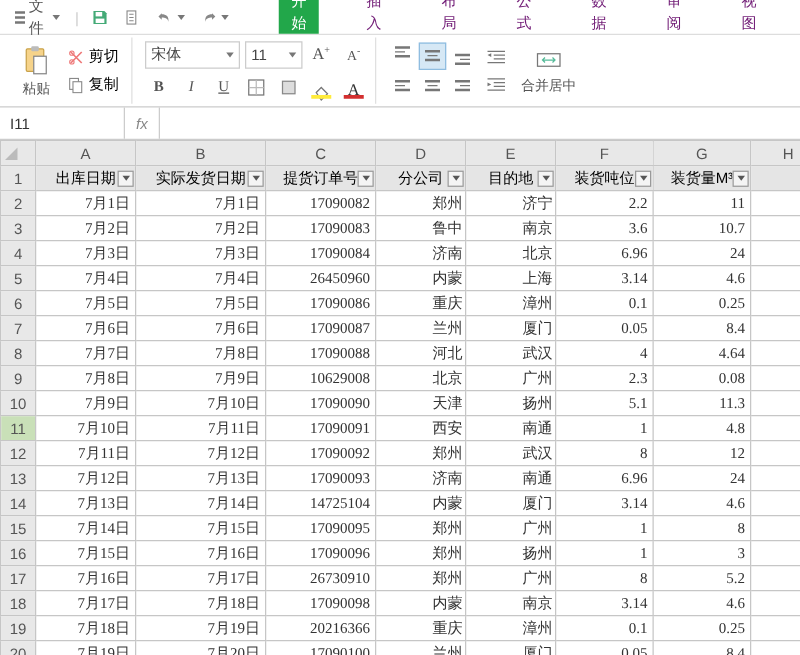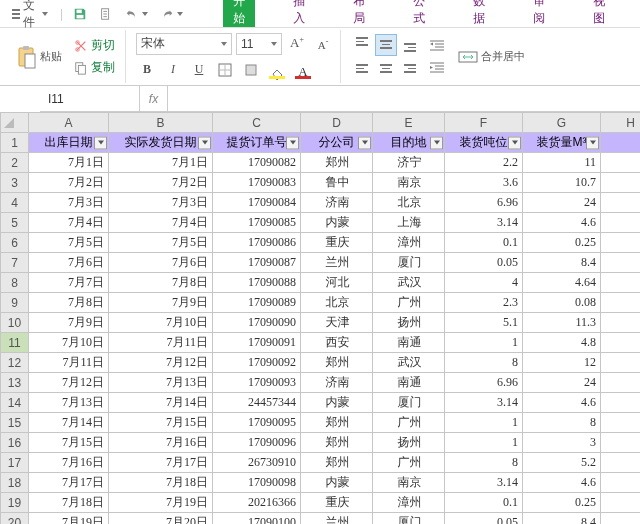--- a/index.html
+++ b/index.html
@@ -76,21 +76,21 @@
     display: flex;
     align-items: center;
     gap: 4px;
     padding: 0 6px;
     border-right: 1px solid #e0e0e0;
     height: 100%;
   }
   .rgroup:last-child { border-right: none; }
   .big-btn {
     display: flex;
-    flex-direction: row;
+    flex-direction: column;
     align-items: center;
     justify-content: center;
     gap: 2px;
     padding: 2px 4px;
     height: 52px;
     min-width: 34px;
     color: #555;
     cursor: pointer;
   }
   .big-btn .lbl { font-size: 11px; }
@@ -98,35 +98,35 @@
     display: flex;
     flex-direction: column;
     gap: 2px;
     justify-content: center;
   }
   .mini-btn {
     display: flex;
     align-items: center;
     gap: 3px;
     padding: 1px 4px;
-    color: #15803d;
+    color: #000000;
     cursor: pointer;
     height: 20px;
   }
   .combo {
     display: flex;
     align-items: center;
     justify-content: space-between;
     border: 1px solid #ccc;
     background: #fff;
     height: 22px;
     padding: 0 4px;
     color: #444;
   }
-  .combo.font { width: 96px; }
+  .combo.font { width: 76px; }
   .combo.size { width: 46px; }
   .fmt-row { display:flex; gap:4px; align-items:center; }
   .fmt-btn {
     width: 22px; height: 22px;
     display: flex; align-items: center; justify-content: center;
     color: #555; cursor: pointer;
     font-family: "Times New Roman", serif;
   }
   .fmt-btn.bold { font-weight: bold; }
   .fmt-btn.italic { font-style: italic; }
@@ -148,21 +148,20 @@
   .lines span { display:block; height:1.5px; background:#777; }
   .lines.l span:nth-child(1){width:12px;} .lines.l span:nth-child(2){width:8px;} .lines.l span:nth-child(3){width:12px;}
   .lines.c span{width:12px;} .lines.c span:nth-child(2){width:8px; margin:0 auto;} .lines.c span{margin:0 auto;}
   .lines.r span:nth-child(1){width:12px;margin-left:auto;} .lines.r span:nth-child(2){width:8px;margin-left:auto;} .lines.r span:nth-child(3){width:12px;margin-left:auto;}
 
   .fx-bar {
     display:flex;
     align-items:center;
     height:26px;
     border-bottom:1px solid #ccc;
-    margin-left:40px;
   }
   .name-box {
     width:100px; height:100%;
     border-right:1px solid #ccc;
     display:flex; align-items:center;
     padding:0 8px;
     color:#333;
   }
   .fx-icon {
     width:28px; text-align:center; color:#888; font-style:italic;
@@ -201,34 +200,34 @@
   table.sheet th.colA { width:80px; }
   table.sheet th.colB { width:104px; }
   table.sheet th.colC { width:88px; }
   table.sheet th.colD { width:72px; }
   table.sheet th.colE { width:72px; }
   table.sheet th.colF { width:78px; }
   table.sheet th.colG { width:78px; }
   table.sheet th.colH { width:60px; }
   table.sheet td { background:#fff; }
   table.sheet tr.hdr-row td {
-    background:#c4b5fd;
+    background:#e5e5e5;
     text-align:center;
     color:#000;
     position:relative;
   }
   .filter-caret {
     position:absolute; right:1px; top:50%; transform:translateY(-50%);
     width:13px; height:13px; border:1px solid #999; background:#f4f4f4;
     display:flex; align-items:center; justify-content:center;
     cursor:pointer;
   }
   .filter-caret .caret { border-top-color:#555; }
   table.sheet td.num { text-align:right; padding-right:4px; font-family:"SimSun","宋体",serif; }
-  table.sheet td.txt { text-align:center; padding-left:4px; font-family:Liberation Sans, sans-serif; }
+  table.sheet td.txt { text-align:right; padding-left:4px; font-family:Liberation Sans, sans-serif; }
   table.sheet td.date { text-align:right; padding-right:4px; font-family:"SimSun","宋体",serif; }
   .sel-row td { background:#fff; }
   svg { display:block; }
 </style>
 </head>
 <body>
 
 <div class="menubar">
   <span class="menu-trig">
     <span class="hamburger-icon"></span>
@@ -503,21 +502,21 @@
           <td class="txt">济南</td>
           <td class="txt">北京</td>
           <td class="num">6.96</td>
           <td class="num">24</td>
           <td class="txt"></td>
         </tr>
         <tr>
           <th class="rowhdr">5</th>
           <td class="date">7月4日</td>
           <td class="date">7月4日</td>
-          <td class="num">17090085</td>
+          <td class="num">26450960</td>
           <td class="txt">内蒙</td>
           <td class="txt">上海</td>
           <td class="num">3.14</td>
           <td class="num">4.6</td>
           <td class="txt"></td>
         </tr>
         <tr>
           <th class="rowhdr">6</th>
           <td class="date">7月5日</td>
           <td class="date">7月5日</td>
@@ -547,21 +546,21 @@
           <td class="txt">河北</td>
           <td class="txt">武汉</td>
           <td class="num">4</td>
           <td class="num">4.64</td>
           <td class="txt"></td>
         </tr>
         <tr>
           <th class="rowhdr">9</th>
           <td class="date">7月8日</td>
           <td class="date">7月9日</td>
-          <td class="num">17090089</td>
+          <td class="num">10629008</td>
           <td class="txt">北京</td>
           <td class="txt">广州</td>
           <td class="num">2.3</td>
           <td class="num">0.08</td>
           <td class="txt"></td>
         </tr>
         <tr>
           <th class="rowhdr">10</th>
           <td class="date">7月9日</td>
           <td class="date">7月10日</td>
@@ -602,21 +601,21 @@
           <td class="txt">济南</td>
           <td class="txt">南通</td>
           <td class="num">6.96</td>
           <td class="num">24</td>
           <td class="txt"></td>
         </tr>
         <tr>
           <th class="rowhdr">14</th>
           <td class="date">7月13日</td>
           <td class="date">7月14日</td>
-          <td class="num">24457344</td>
+          <td class="num">14725104</td>
           <td class="txt">内蒙</td>
           <td class="txt">厦门</td>
           <td class="num">3.14</td>
           <td class="num">4.6</td>
           <td class="txt"></td>
         </tr>
         <tr>
           <th class="rowhdr">15</th>
           <td class="date">7月14日</td>
           <td class="date">7月15日</td>

